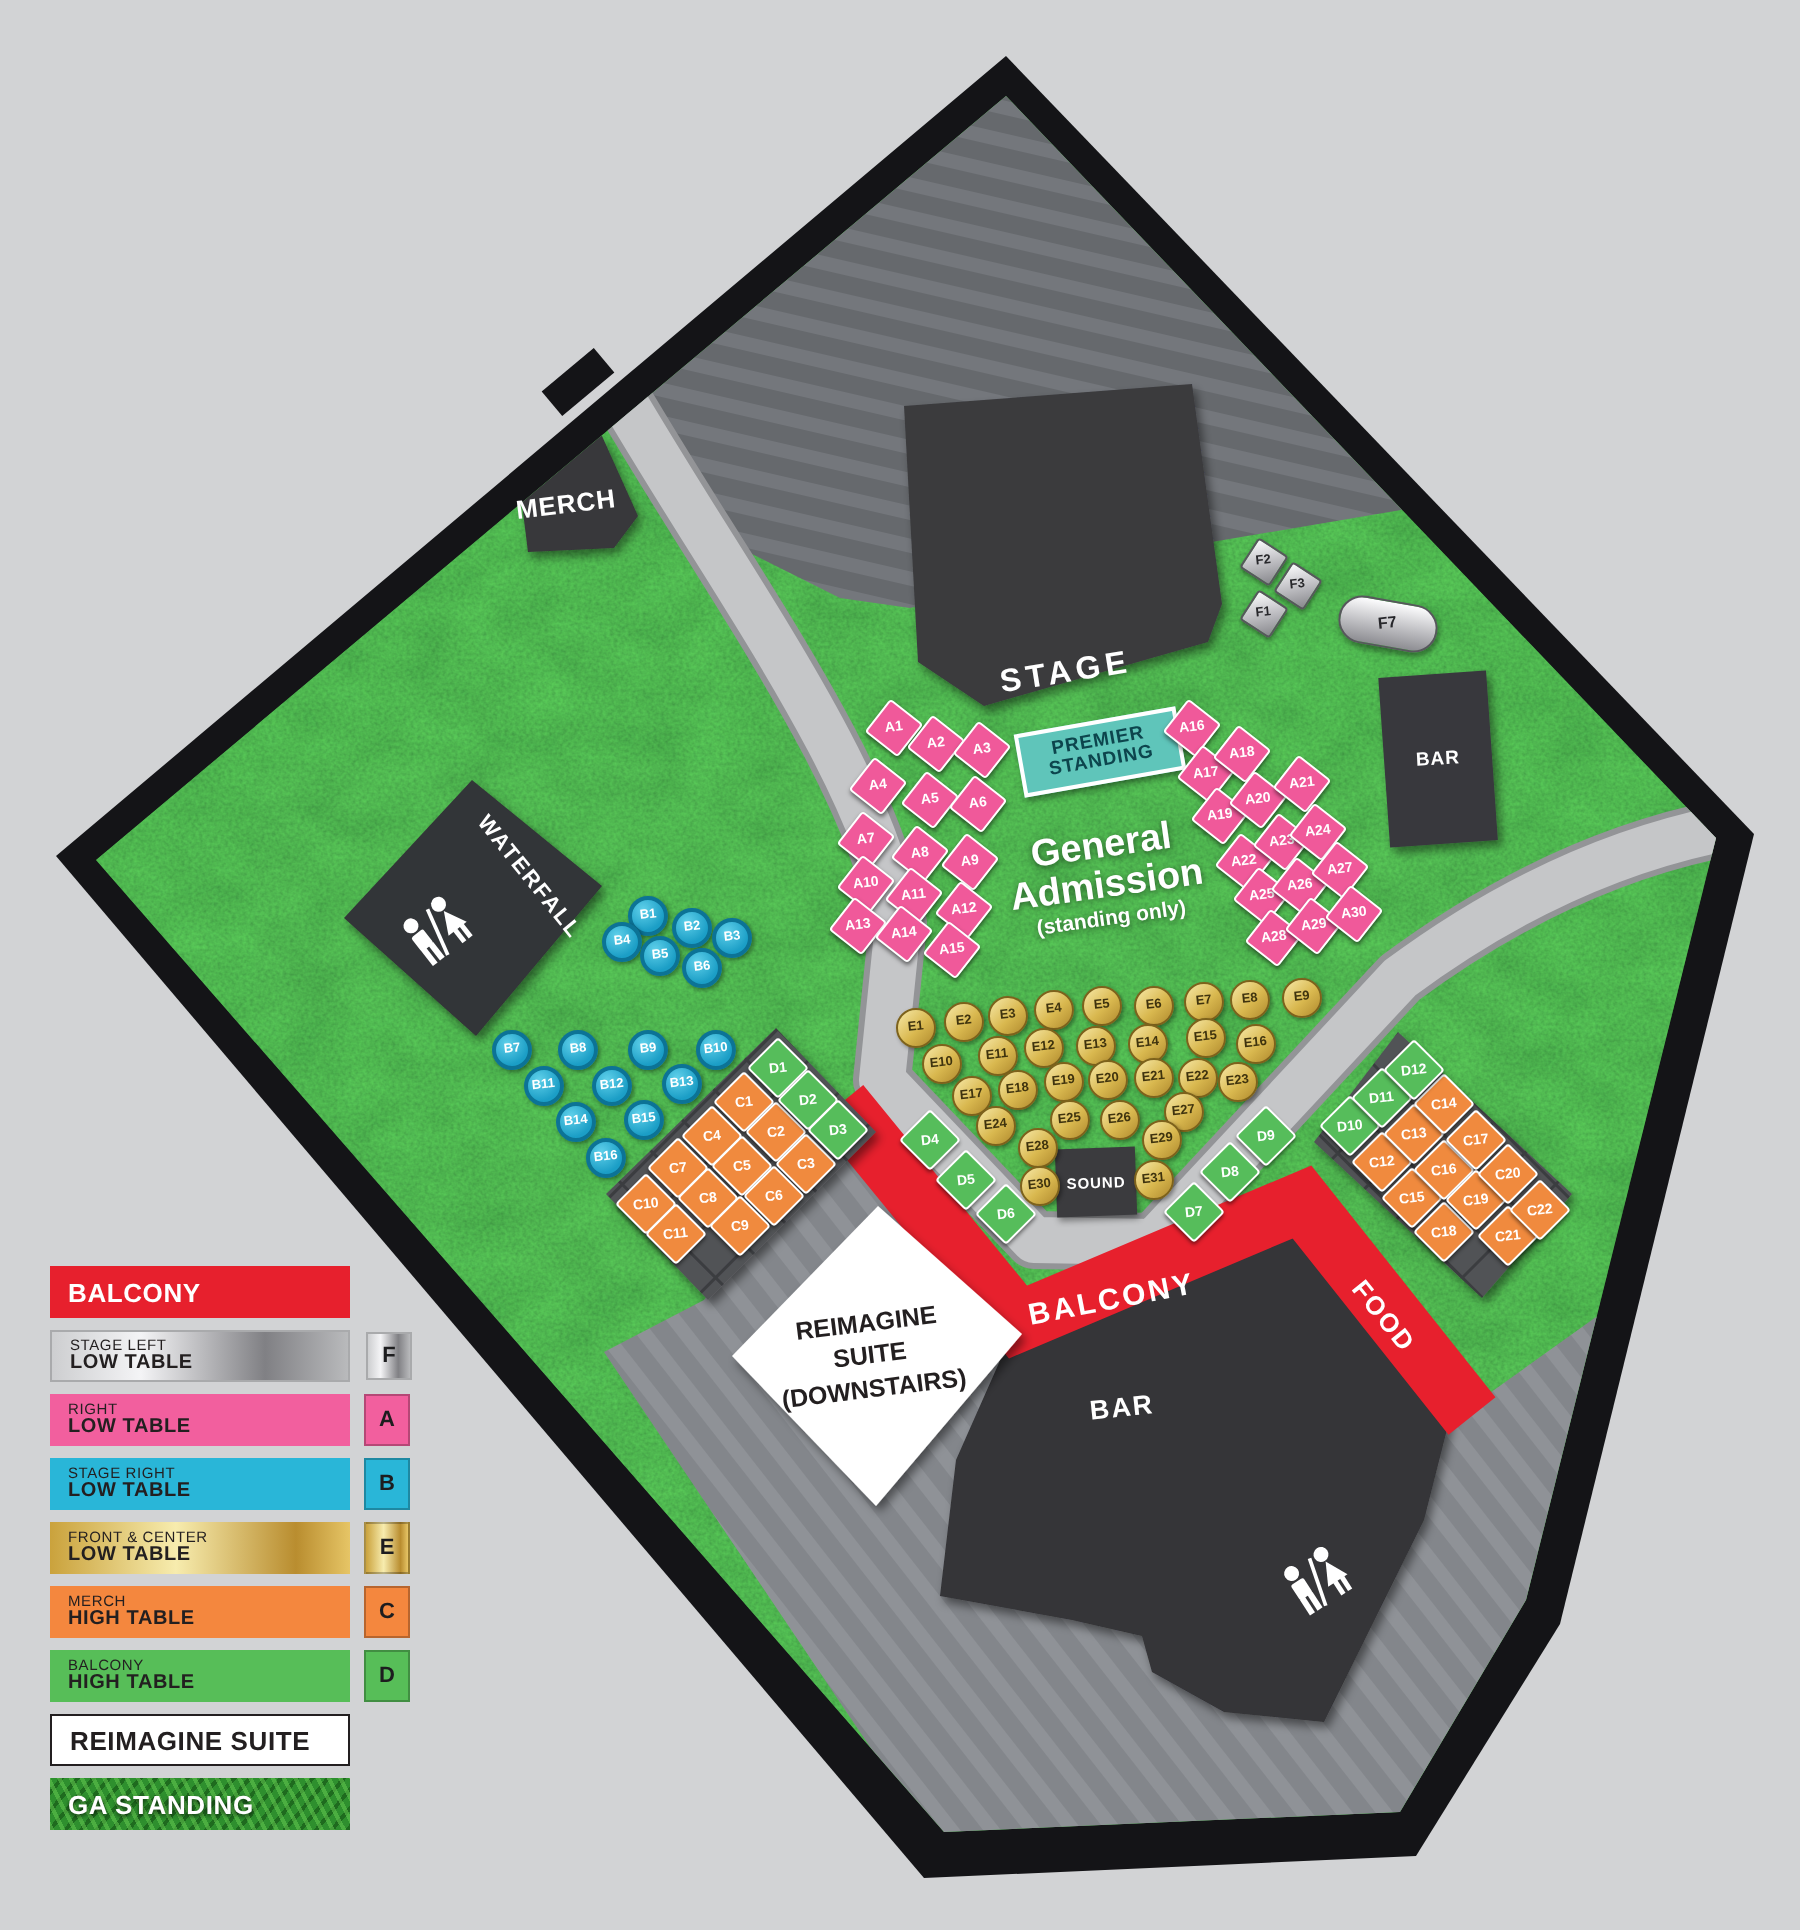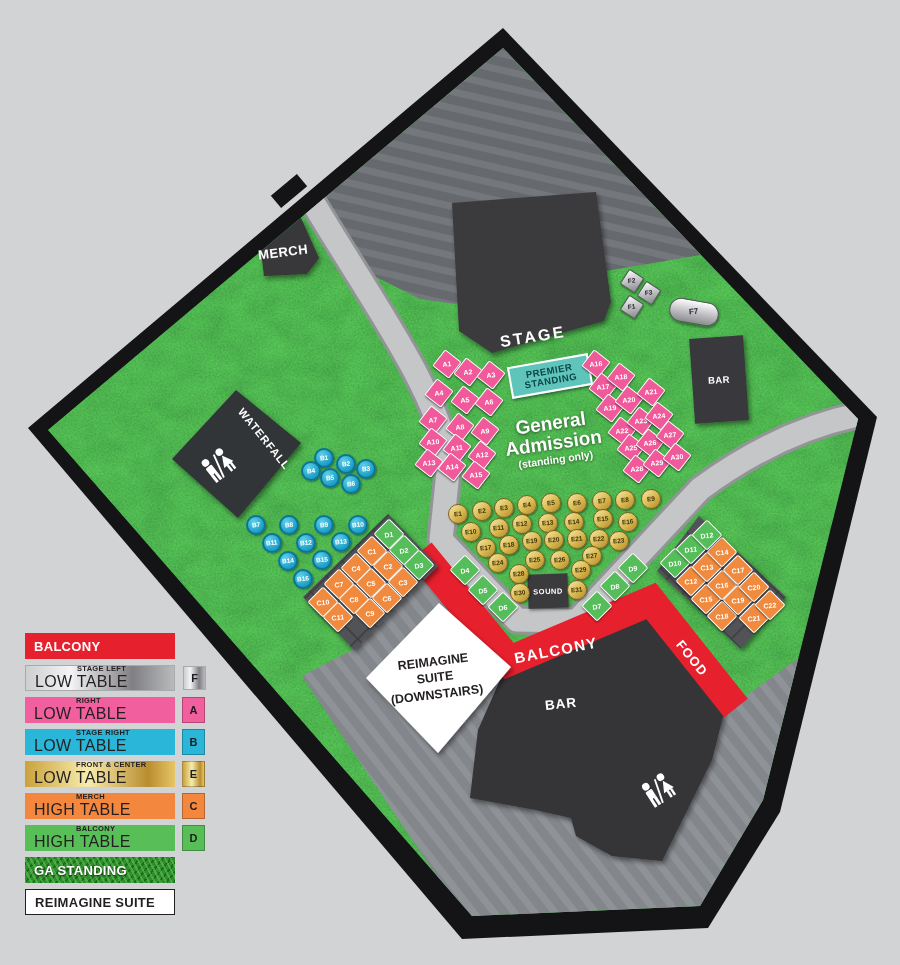--- a/index.html
+++ b/index.html
@@ -42,22 +42,22 @@
     border:1px solid #57575c;border-radius:2px;color:#27272b;box-shadow:1px 1px 2px rgba(0,0,0,.4);}
   .gF span{font-size:6.5px;}
   .gF7{width:50px;height:24px;background:linear-gradient(180deg,#fdfdfe,#b9b9bd 60%,#8d8d92);
     border:1px solid #57575c;border-radius:12px;color:#27272b;box-shadow:1px 2px 3px rgba(0,0,0,.4);}
   .gF7 span{font-size:8px;}
   
   #legend{position:absolute;left:25px;top:633px;width:205px;}
   .lrow{position:relative;width:150px;height:26px;margin-bottom:6px;box-sizing:border-box;
     display:flex;flex-direction:column;justify-content:center;padding-left:9px;color:#231f20;}
   .lrow .l1{font-size:13px;font-weight:bold;letter-spacing:.3px;}
-  .lrow .ltop{font-size:7.5px;font-weight:bold;letter-spacing:.3px;line-height:1.1;margin-left:42px;}
-  .lrow .lbot{font-size:16px;font-weight:normal;letter-spacing:.3px;line-height:1.05;}
+  .lrow .ltop{font-size:7.5px;font-weight:normal;letter-spacing:.3px;line-height:1.1;}
+  .lrow .lbot{font-size:10px;font-weight:bold;letter-spacing:.3px;line-height:1.05;}
   .badge{position:absolute;left:157px;top:0;width:23px;height:100%;display:flex;align-items:center;
     justify-content:center;font-size:11px;font-weight:bold;color:#1d1d1f;border:1px solid rgba(0,0,0,.25);
     box-sizing:border-box;}
   .s-red{background:#e7202d;color:#fff;}
   .s-silver{background:linear-gradient(90deg,#cdced0,#f4f4f6 30%,#808084 72%,#b9babc);border:1px solid #a9aaac;}
   .s-pink{background:#f25f9e;}
   .s-cyan{background:#29b6d8;}
   .s-gold{background:linear-gradient(90deg,#caa23c,#f7ecae 42%,#b98d2f 82%,#e6c566);}
   .s-orange{background:#f4873e;}
   .s-green{background:#57be58;}
@@ -549,21 +549,21 @@
       <div class="lrow s-orange">
         <div class="ltop">MERCH</div>
         <div class="lbot">HIGH TABLE</div>
         <div class="badge s-orange">C</div>
       </div>
       <div class="lrow s-green">
         <div class="ltop">BALCONY</div>
         <div class="lbot">HIGH TABLE</div>
         <div class="badge s-green">D</div>
       </div>
+      <div class="lrow s-white">
+        <div class="l1">REIMAGINE SUITE</div>
+      </div>
       <div class="lrow s-grass">
         <div class="l1">GA STANDING</div>
       </div>
-      <div class="lrow s-white">
-        <div class="l1">REIMAGINE SUITE</div>
-      </div>
     </div>
 
 </div>
 
 </body></html>

